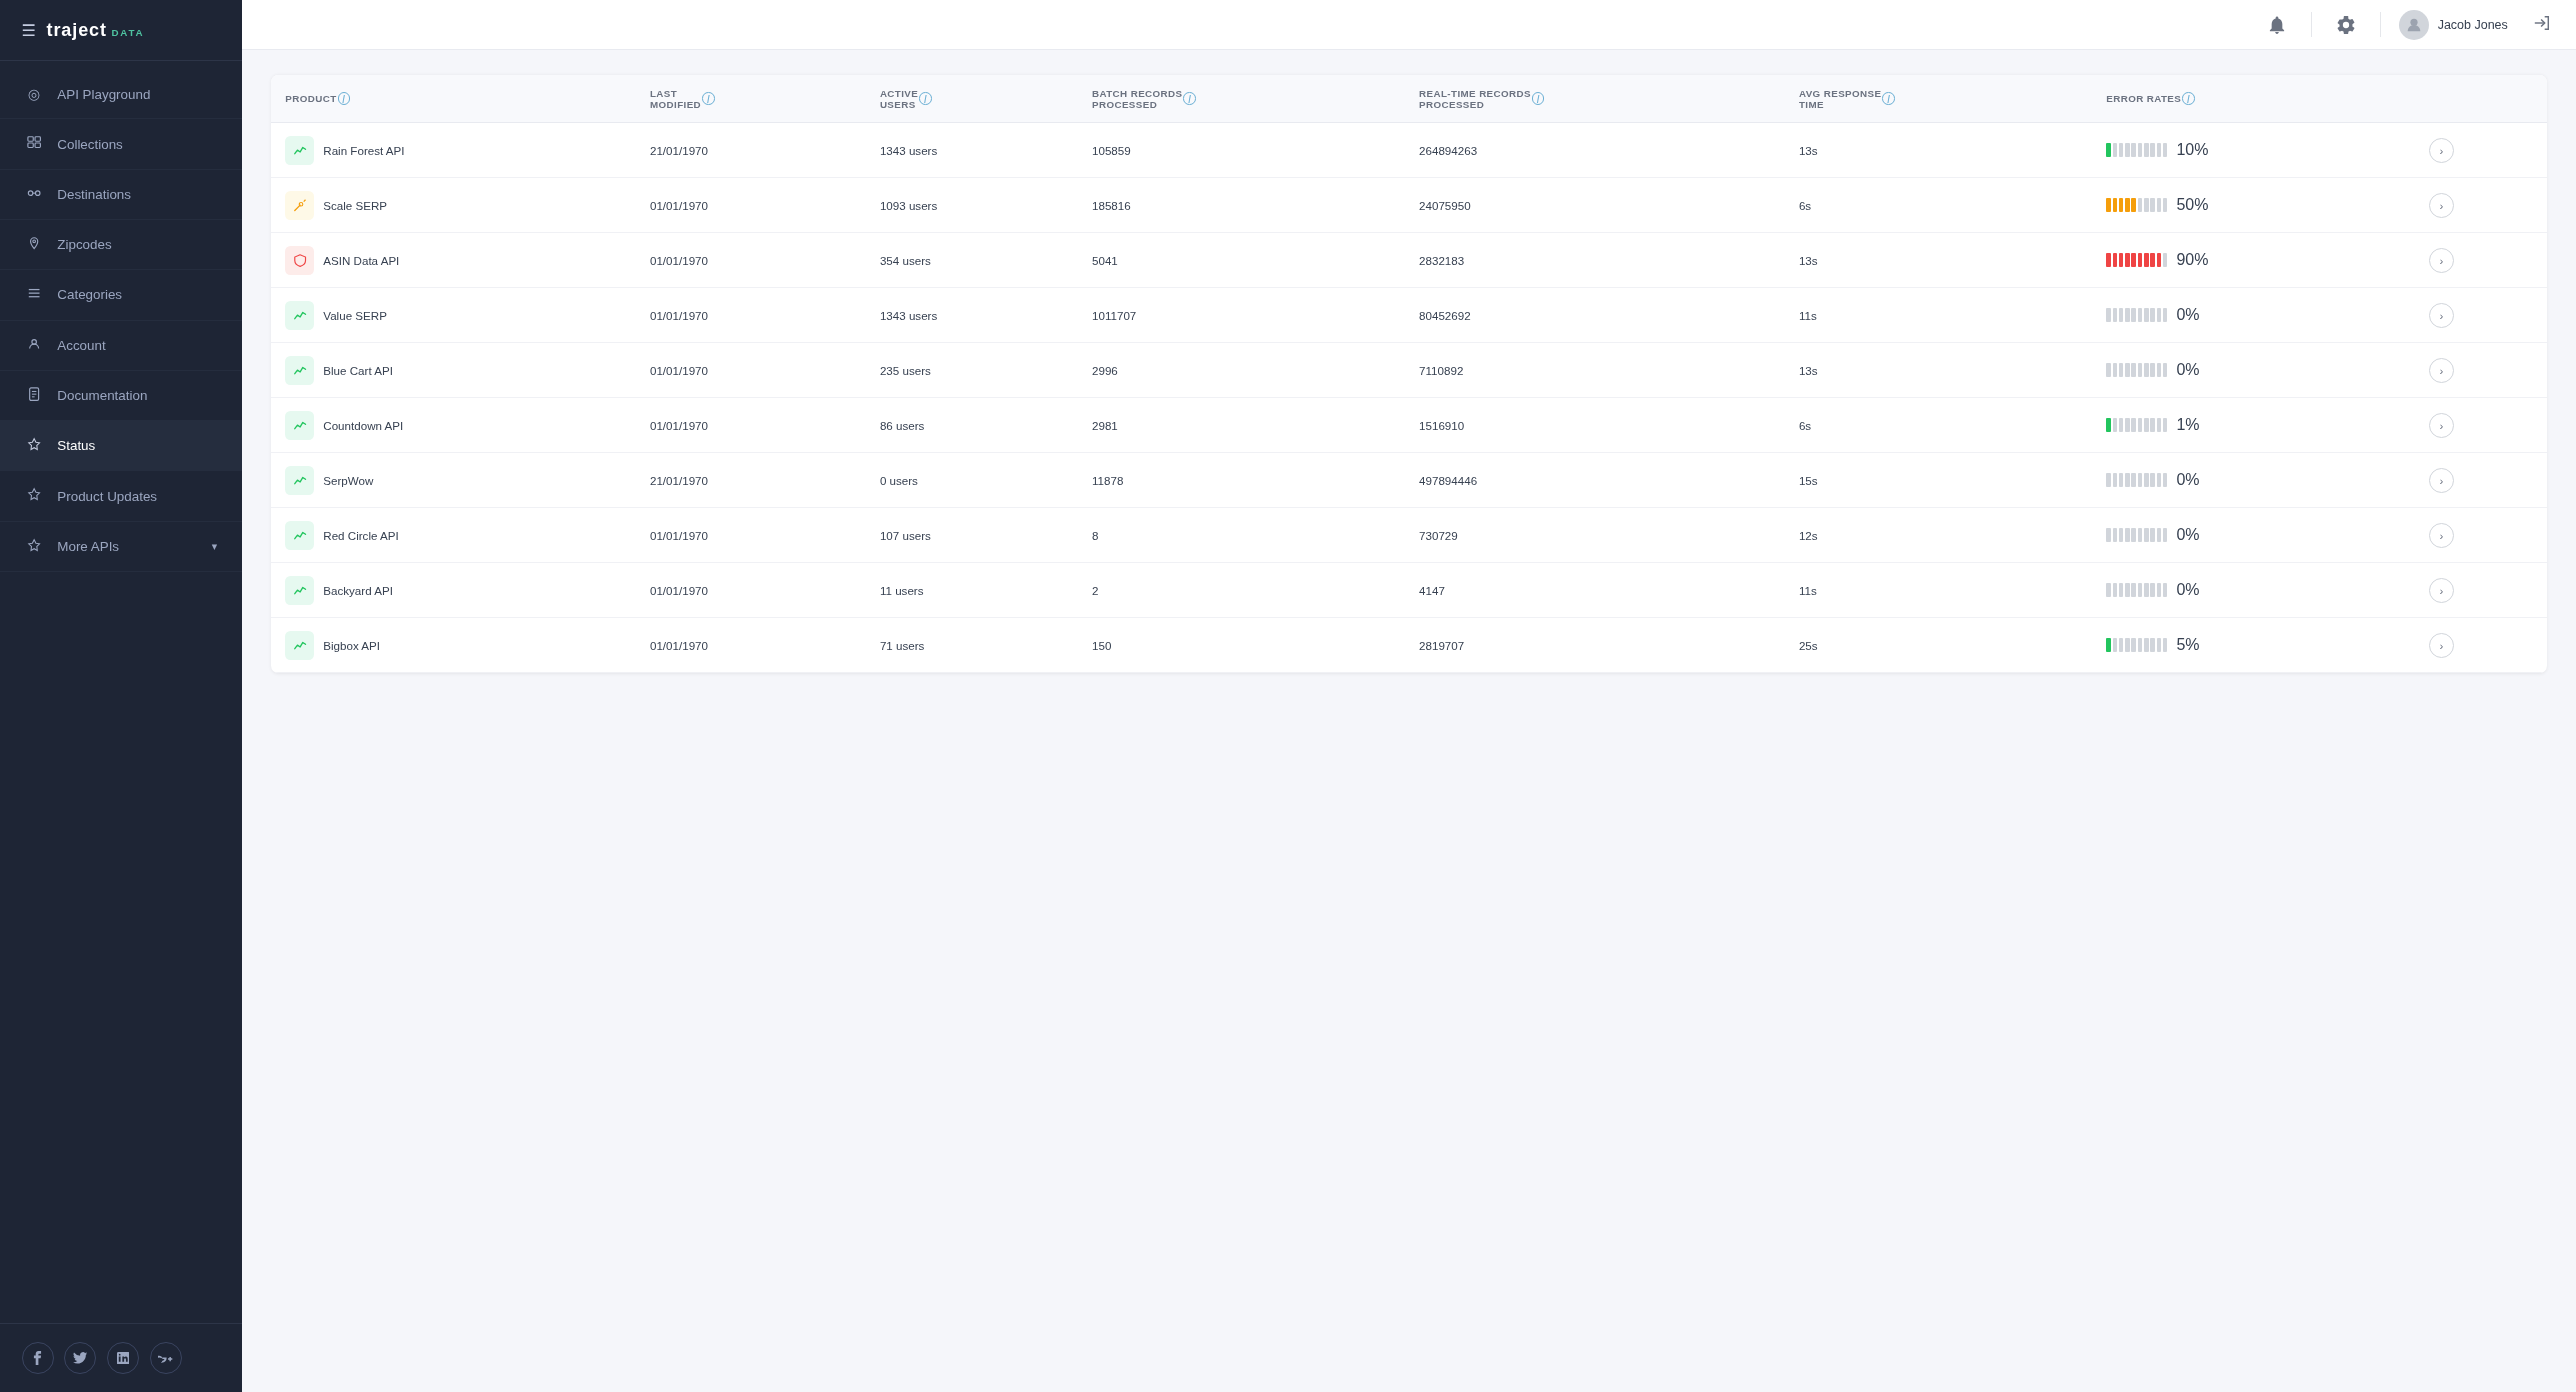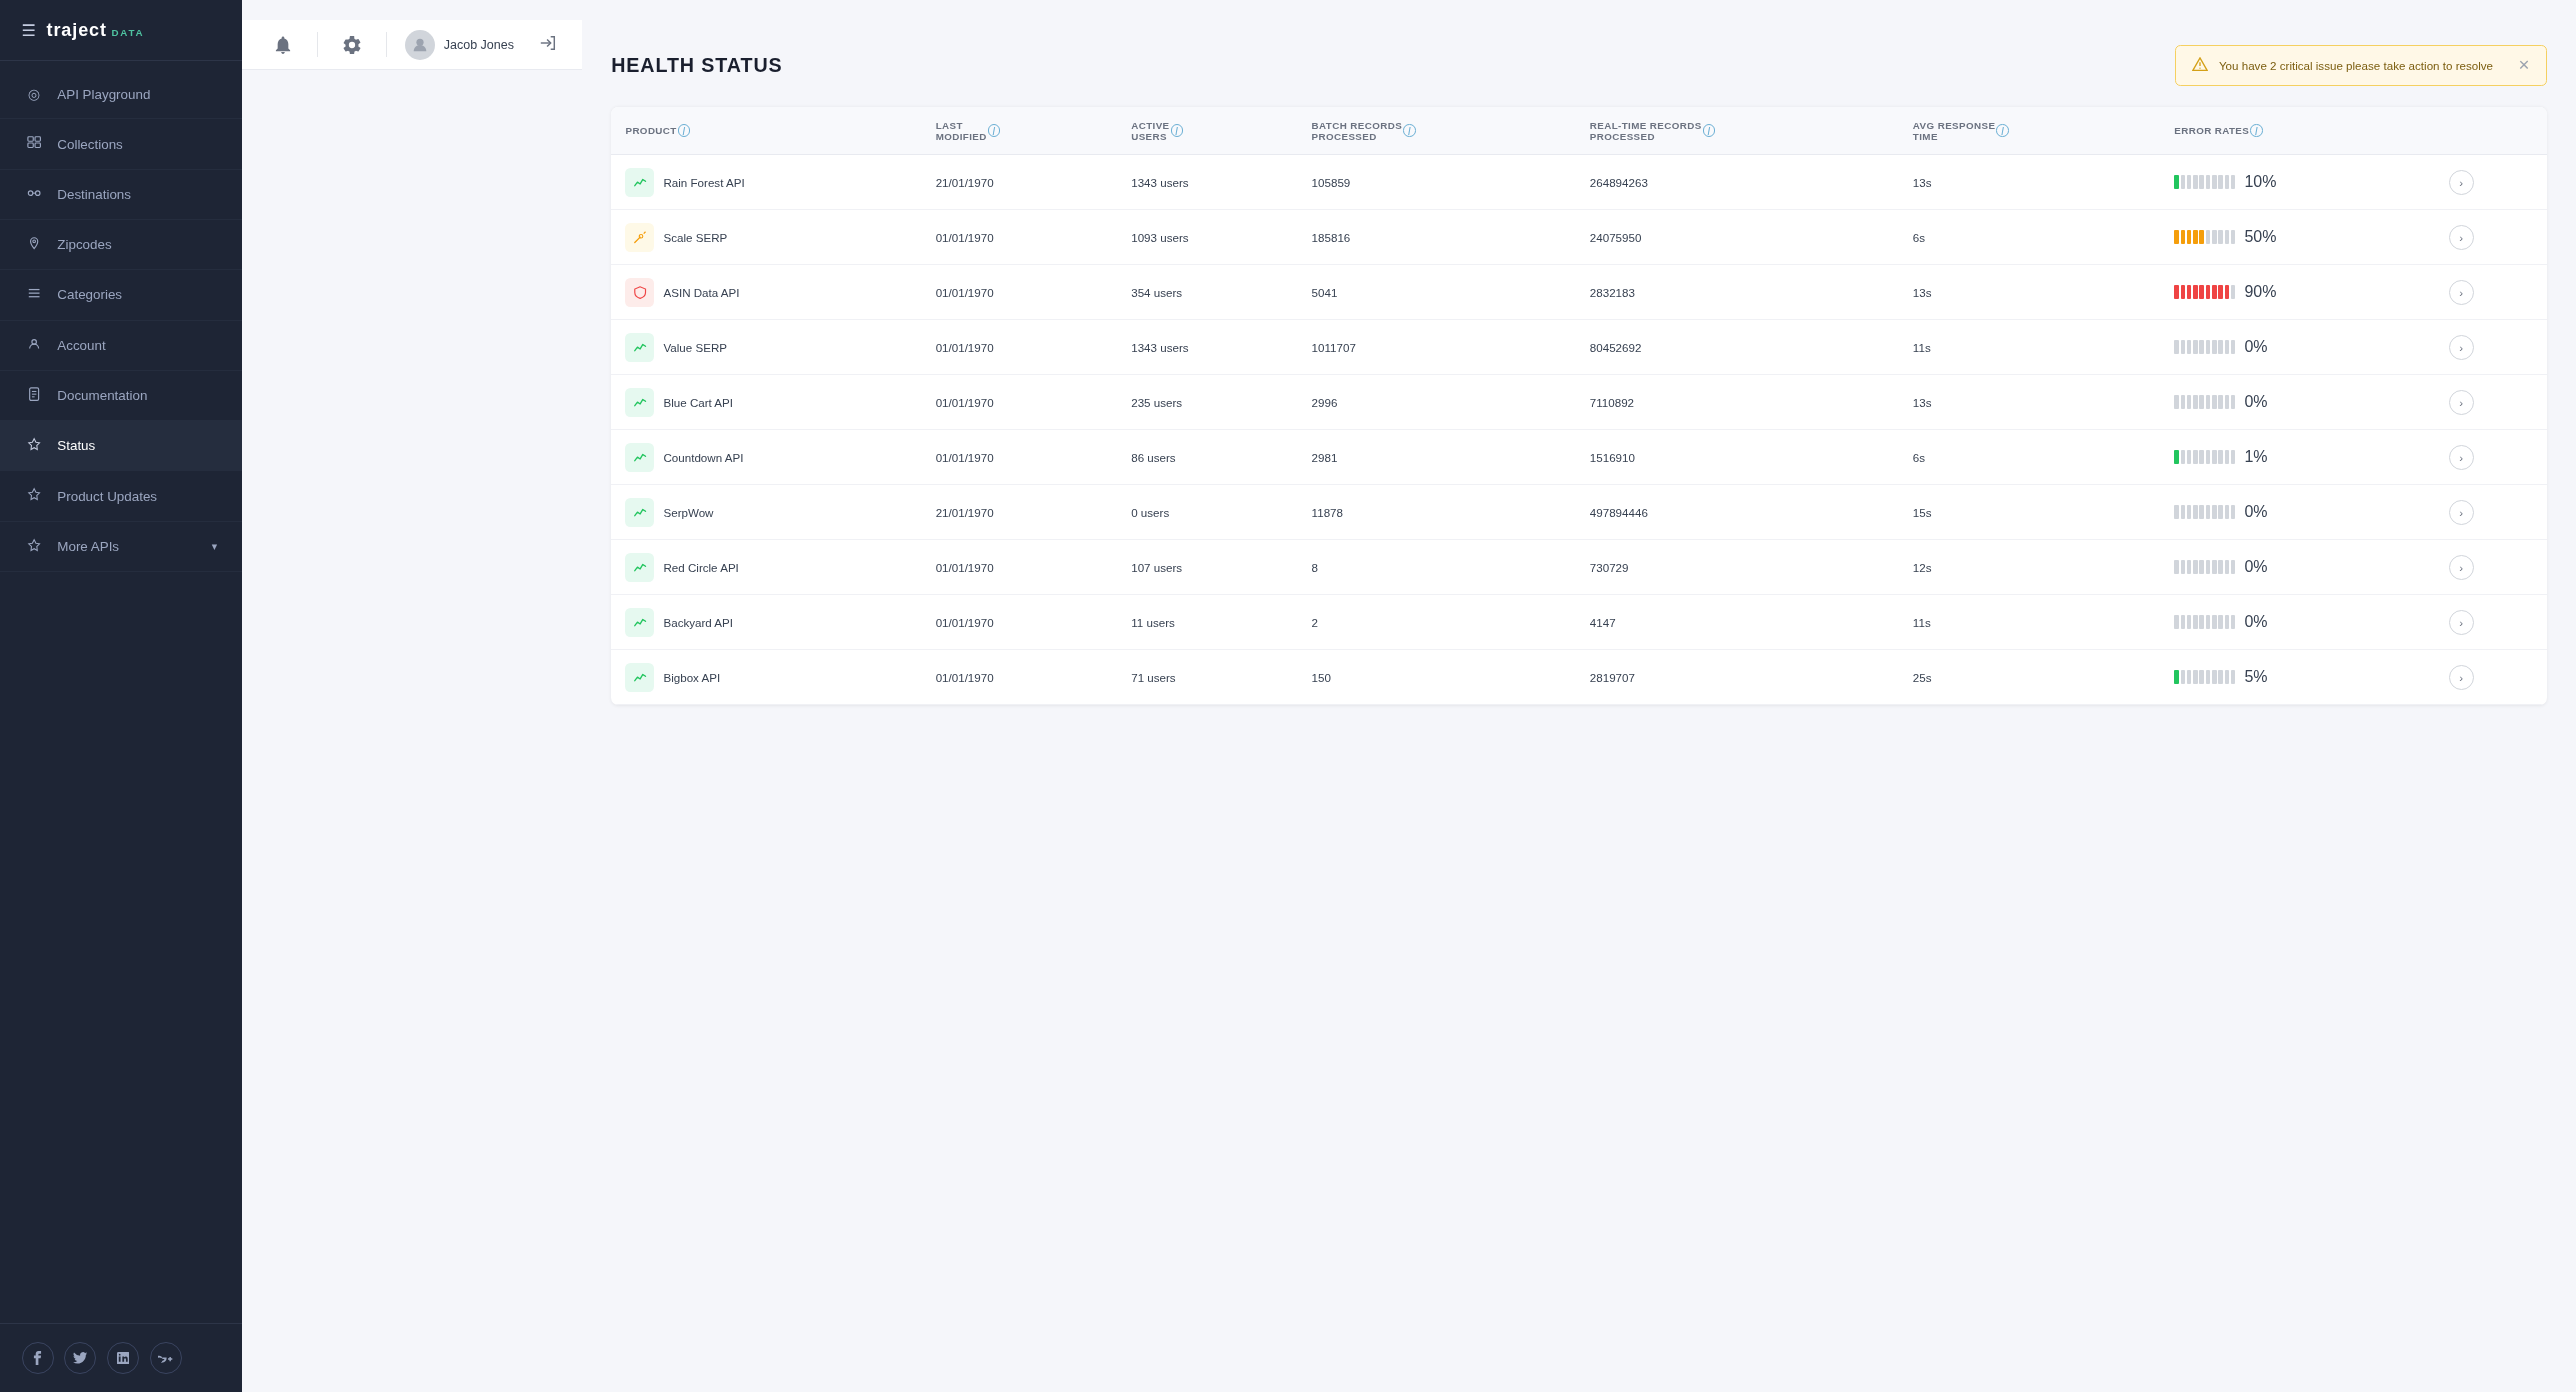--- a/index.html
+++ b/index.html
@@ -58,23 +58,22 @@
       display: flex; align-items: center; justify-content: center;
       color: #9ba6c0;
       font-size: 12.5px;
       cursor: pointer;
     }
 
     
     .main {
       flex: 1;
       display: flex;
-      flex-direction: row;
+      flex-direction: column;
       overflow: hidden;
-      margin-top: 20px;
     }
 
     
     .topbar {
       background: white;
       height: 50px;
       display: flex;
       align-items: center;
       justify-content: flex-end;
       padding: 0 25px;
@@ -386,34 +385,20 @@
       <svg width="18" height="18" viewBox="0 0 20 20" fill="none">
           <path d="M13 3H17V17H13" stroke="#6b7280" stroke-width="1.6"></path>
           <path d="M9 14L13 10L9 6" stroke="#6b7280" stroke-width="1.6"></path>
           <line x1="2" y1="10" x2="13" y2="10" stroke="#6b7280" stroke-width="1.6"></line>
         </svg>
     </div>
   </header>
 
   <div class="content">
 
-    <div class="page-header">
-      <h1 class="page-title">HEALTH STATUS</h1>
-      <div class="alert-banner">
-        <span class="alert-icon">
-          <svg width="16" height="14.3" viewBox="0 0 18 16" fill="none">
-              <path d="M1 15h16L9 1 1 15z" stroke="#d4a017" stroke-width="1.5" fill="none"></path>
-              <line x1="9" y1="6" x2="9" y2="10" stroke="#d4a017" stroke-width="1.5"></line>
-              <circle cx="9" cy="12.5" r="0.75" fill="#d4a017"></circle>
-            </svg>
-        </span>
-        <span>You have 2 critical issue please take action to resolve</span>
-        <span class="alert-close">✕</span>
-      </div>
-    </div>
 
     <div class="table-wrapper">
       <table>
         <thead>
           <tr>
             <th>
               <div class="th-inner">
                 <span>PRODUCT</span>
                 <span class="info-icon">i</span>
               </div>

